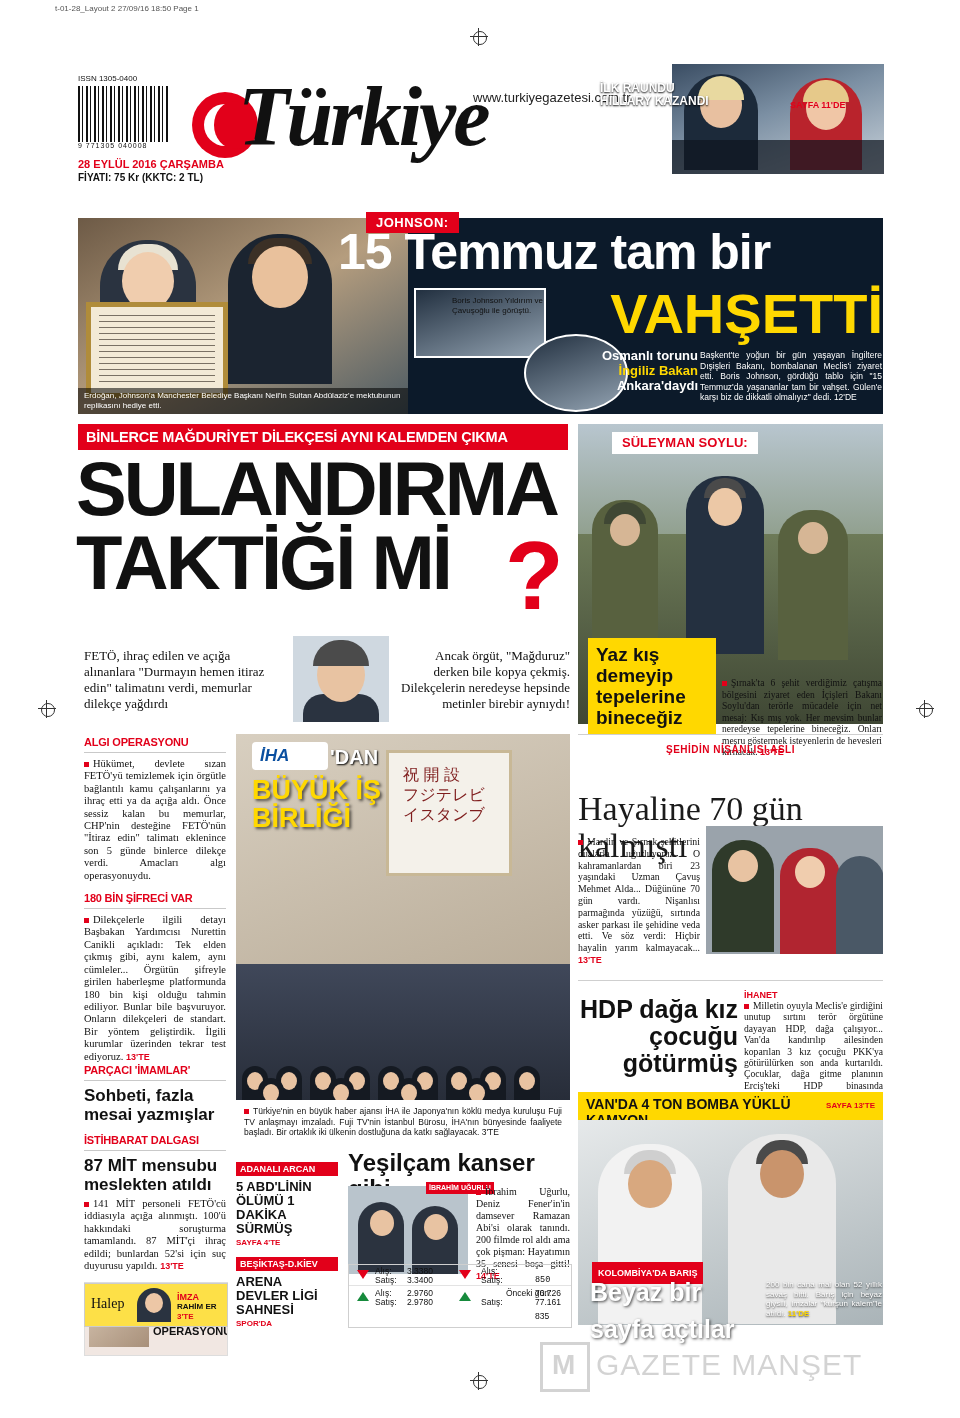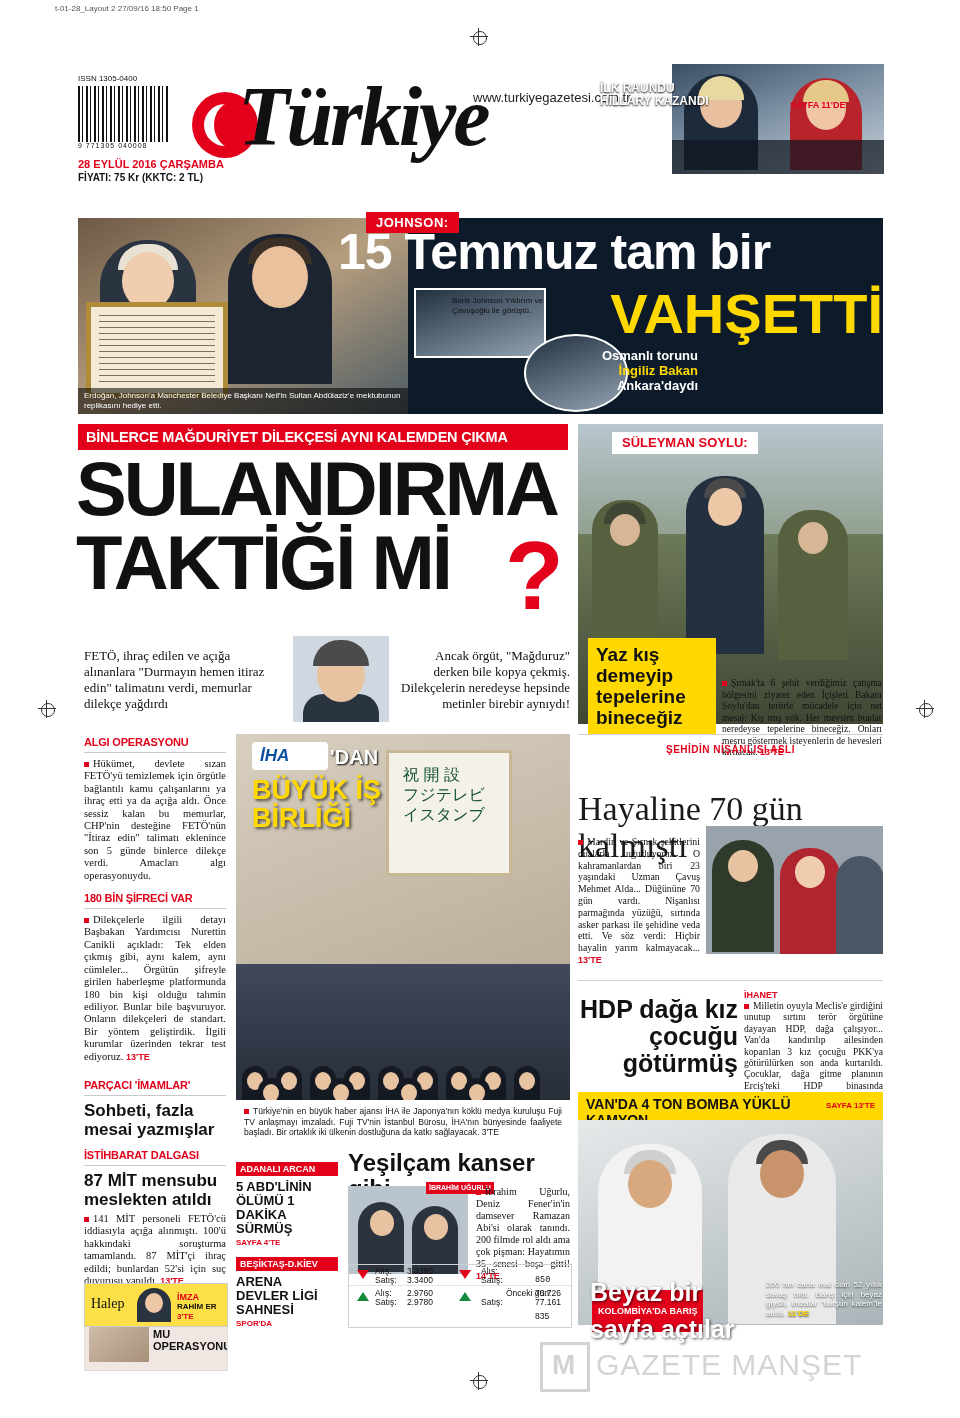--- a/index.html
+++ b/index.html
@@ -100,21 +100,21 @@
   .halep .ph{position:absolute;left:52px;top:4px;width:34px;height:34px;background:#2a3340;border-radius:17px 17px 0 0;}
   .halep .ph .f{position:absolute;left:8px;top:5px;width:18px;height:20px;border-radius:50%;background:#edc7a6;}
   .halep .im{position:absolute;left:92px;top:8px;font-family:"Liberation Sans",sans-serif;font-size:9px;color:#e2001a;font-weight:bold;}
   .halep .nm{position:absolute;left:92px;top:18px;font-family:"Liberation Sans",sans-serif;font-size:8px;font-weight:bold;}
   .halep .sy{position:absolute;left:92px;top:28px;font-family:"Liberation Sans",sans-serif;font-size:8px;color:#e2001a;font-weight:bold;}
 
   
   .ihabox{position:absolute;left:236px;top:734px;width:334px;height:406px;background:#e7e4de;overflow:hidden;}
   .ihabox .wall{position:absolute;left:0;top:0;width:334px;height:250px;background:linear-gradient(160deg,#d8cfc0,#b9ac98);}
   .ihabox .banner{position:absolute;left:150px;top:16px;width:120px;height:120px;background:#f4f1ea;border:3px solid #c8b896;}
-  .ihabox .banner .jp{position:absolute;left:14px;top:12px;font-family:"Liberation Sans",sans-serif;font-size:16px;color:#14532d;line-height:20px;}
+  .ihabox .banner .jp{position:absolute;left:14px;top:12px;font-family:"Liberation Sans",sans-serif;font-size:16px;color:#7f1d1d;line-height:20px;}
   .ihabox .crowd{position:absolute;left:0;bottom:0;width:334px;height:176px;background:linear-gradient(to bottom,#40485a,#20252f);}
   .ihabox .crowd .p{position:absolute;bottom:0;width:26px;height:74px;background:#151a22;border-radius:13px 13px 0 0;}
   .ihabox .crowd .p i{position:absolute;left:5px;top:6px;width:16px;height:18px;border-radius:50%;background:#e8c3a2;display:block;}
   .iha-logo{position:absolute;left:252px;top:742px;width:76px;height:28px;background:#fff;border-radius:4px;}
   .iha-logo span{position:absolute;left:8px;top:4px;font-family:"Liberation Sans",sans-serif;font-weight:bold;font-style:italic;font-size:17px;color:#0a4fa0;}
   .iha-dan{position:absolute;left:330px;top:746px;font-family:"Liberation Sans",sans-serif;font-weight:bold;font-size:20px;color:#fff;text-shadow:1px 1px 2px #000;}
   .iha-big{position:absolute;left:252px;top:776px;width:170px;font-family:"Liberation Sans",sans-serif;font-weight:bold;
      font-size:27px;line-height:28px;color:#ffd800;text-shadow:2px 2px 3px rgba(0,0,0,.6);}
   .iha-cap{position:absolute;left:236px;top:1100px;width:334px;box-sizing:border-box;padding:6px 8px;background:#fff;
      font-family:"Liberation Sans",sans-serif;font-size:8.5px;line-height:10.5px;text-align:justify;}
@@ -179,21 +179,21 @@
   .vanda .sy{float:right;font-size:8px;color:#e2001a;margin-top:5px;}
   .kolombiya{position:absolute;left:578px;top:1120px;width:305px;height:205px;background:#cfd6d9;overflow:hidden;}
   .kolombiya .bg{position:absolute;left:0;top:0;width:305px;height:205px;background:linear-gradient(160deg,#e6e9ea,#aab4b8);}
   .kolombiya .m1{position:absolute;left:20px;top:24px;width:104px;height:180px;background:#f2f2f2;border-radius:48px 48px 0 0;}
   .kolombiya .m1 i{position:absolute;left:30px;top:16px;width:44px;height:48px;border-radius:50%;background:#d8a87f;display:block;}
   .kolombiya .m1 u{position:absolute;left:26px;top:6px;width:52px;height:24px;border-radius:26px 26px 0 0;background:#cfcfcf;display:block;}
   .kolombiya .m2{position:absolute;left:150px;top:14px;width:108px;height:190px;background:#e9e9e9;border-radius:50px 50px 0 0;}
   .kolombiya .m2 i{position:absolute;left:32px;top:16px;width:44px;height:48px;border-radius:50%;background:#c9946c;display:block;}
   .kolombiya .m2 u{position:absolute;left:28px;top:6px;width:52px;height:24px;border-radius:26px 26px 0 0;background:#4a4a4a;display:block;}
   .kol-tag{position:absolute;left:592px;top:1262px;background:#e2001a;color:#fff;font-family:"Liberation Sans",sans-serif;
-     font-weight:bold;font-size:9px;padding:16px 6px;margin-top:28px;}
+     font-weight:bold;font-size:9px;padding:6px 6px;}
   .kol-h{position:absolute;left:590px;top:1274px;width:180px;font-family:"Liberation Sans",sans-serif;font-weight:bold;
      font-size:25px;line-height:37px;color:#fff;text-shadow:1px 1px 3px rgba(0,0,0,.7);}
   .kol-txt{position:absolute;left:766px;top:1280px;width:116px;font-family:"Liberation Sans",sans-serif;font-size:8px;line-height:9.6px;color:#fff;text-align:justify;text-shadow:0 1px 2px rgba(0,0,0,.8);}
 
   
   .wm{position:absolute;left:540px;top:1340px;width:340px;height:52px;opacity:.25;}
   .wm .mlogo{position:absolute;left:0;top:2px;width:44px;height:44px;border:3px solid #555;}
   .wm .mlogo:after{content:"M";position:absolute;left:9px;top:4px;font-family:"Liberation Sans",sans-serif;font-size:28px;font-weight:bold;color:#555;}
   .wm .wt{position:absolute;left:56px;top:8px;font-family:"Liberation Sans",sans-serif;font-size:30px;color:#555;letter-spacing:1px;}
 </style>
@@ -270,20 +270,21 @@
   </div>
   <div class="ts-midcap">Boris Johnson Yıldırım ve Çavuşoğlu ile görüştü.</div>
   <div class="johnson-tag">JOHNSON:</div>
   <div class="ts-h1">15 Temmuz tam bir</div>
   <div class="ts-h2">VAHŞETTİ</div>
   <div class="ts-sub">
     <div>Osmanlı torunu</div>
     <div style="color:#ffd800;">İngiliz Bakan</div>
     <div>Ankara'daydı</div>
   </div>
+  <div class="ts-body">Başkent'te yoğun bir gün yaşayan İngiltere Dışişleri Bakanı, bombalanan Meclis'i ziyaret etti. Boris Johnson, gördüğü tablo için "15 Temmuz'da yaşananlar tam bir vahşet. Gülen'e karşı biz de dikkatli olmalıyız" dedi. 12'DE</div>
 
   <div class="kicker">BİNLERCE MAĞDURİYET DİLEKÇESİ AYNI KALEMDEN ÇIKMA</div>
   <div class="mainhead">
     <div>SULANDIRMA</div>
     <div>TAKTİĞİ Mİ</div>
   </div>
   <div class="qmark">?</div>
   <div class="lead-left">FETÖ, ihraç edilen ve açığa alınanlara "Durmayın hemen itiraz edin" talimatını verdi, memurlar dilekçe yağdırdı</div>
   <div class="portrait">
     <div class="bg"></div>
@@ -297,21 +298,21 @@
     <div>
       <div class="redlabel">ALGI OPERASYONU</div>
       <div class="hr-line"></div>
       <div class="bodytext"><span class="sq"></span><span>Hükümet, devlete sızan FETÖ'yü temizlemek için örgütle bağlantılı kamu çalışanlarını ya ihraç etti ya da açığa aldı. Önce sessiz kalan bu memurlar, CHP'nin desteğine FETÖ'nün "İtiraz edin" talimatı eklenince son 5 günde binlerce dilekçe verdi. Amacları algı operasyonuydu.</span></div>
     </div>
     <div style="margin-top:10px;">
       <div class="redlabel">180 BİN ŞİFRECİ VAR</div>
       <div class="hr-line"></div>
       <div class="bodytext"><span class="sq"></span><span>Dilekçelerle ilgili detayı Başbakan Yardımcısı Nurettin Canikli açıkladı: Tek elden çıkmış gibi, aynı kalem, aynı cümleler... Örgütün şifreyle girilen haberleşme platformunda 180 bin kişi olduğu tahmin ediliyor. Bunlar bile başvuruyor. Onların dilekçeleri de standart. Bir yöntem geliştirdik. İlgili kurumlar üzerinden tekrar test ediyoruz.</span> <span class="pg">13'TE</span></div>
     </div>
-    <div style="margin-top:16px;">
+    <div style="margin-top:1px;">
       <div class="redlabel">PARÇACI 'İMAMLAR'</div>
       <div class="hr-line"></div>
       <div class="subhead">Sohbeti, fazla mesai yazmışlar</div>
     </div>
     <div style="margin-top:10px;">
       <div class="redlabel">İSTİHBARAT DALGASI</div>
       <div class="hr-line"></div>
       <div class="subhead">87 MİT mensubu meslekten atıldı</div>
       <div class="bodytext"><span class="sq"></span><span>141 MİT personeli FETÖ'cü iddiasıyla açığa alınmıştı. 100'ü hakkındaki soruşturma tamamlandı. 87 MİT'çi ihraç edildi; bunlardan 52'si için suç duyurusu yapıldı.</span> <span class="pg">13'TE</span></div>
     </div>

